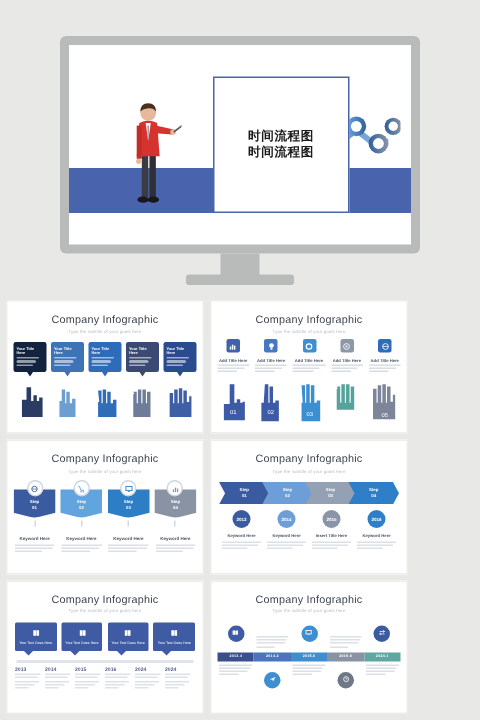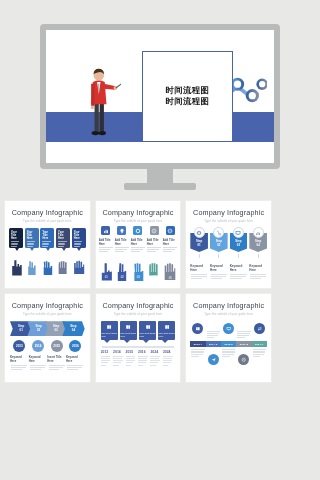--- a/index.html
+++ b/index.html
@@ -64,21 +64,21 @@
   .presenter { position: absolute; left: 13%; top: 26%; width: 20%; height: 64%; z-index: 3; }
 
   
   .chain { position: absolute; right: 3%; top: 30%; width: 36%; height: 30%; z-index: 2; }
 
   
   .grid {
     position: absolute; left: 0; top: 196px;
     width: 276px; height: 284px;
     display: grid;
-    grid-template-columns: 1fr 1fr 1fr;
+    grid-template-columns: 1fr 1fr;
     grid-template-rows: 1fr 1fr 1fr;
     gap: 4px; padding: 4px;
   }
   .slide {
     position: relative; background: #ffffff; overflow: hidden;
     border: 1px solid #ededeb;
   }
   .s-title {
     text-align: center; margin-top: 7px;
     font-size: 7.2px; color: #3d4450; letter-spacing: .15px;

